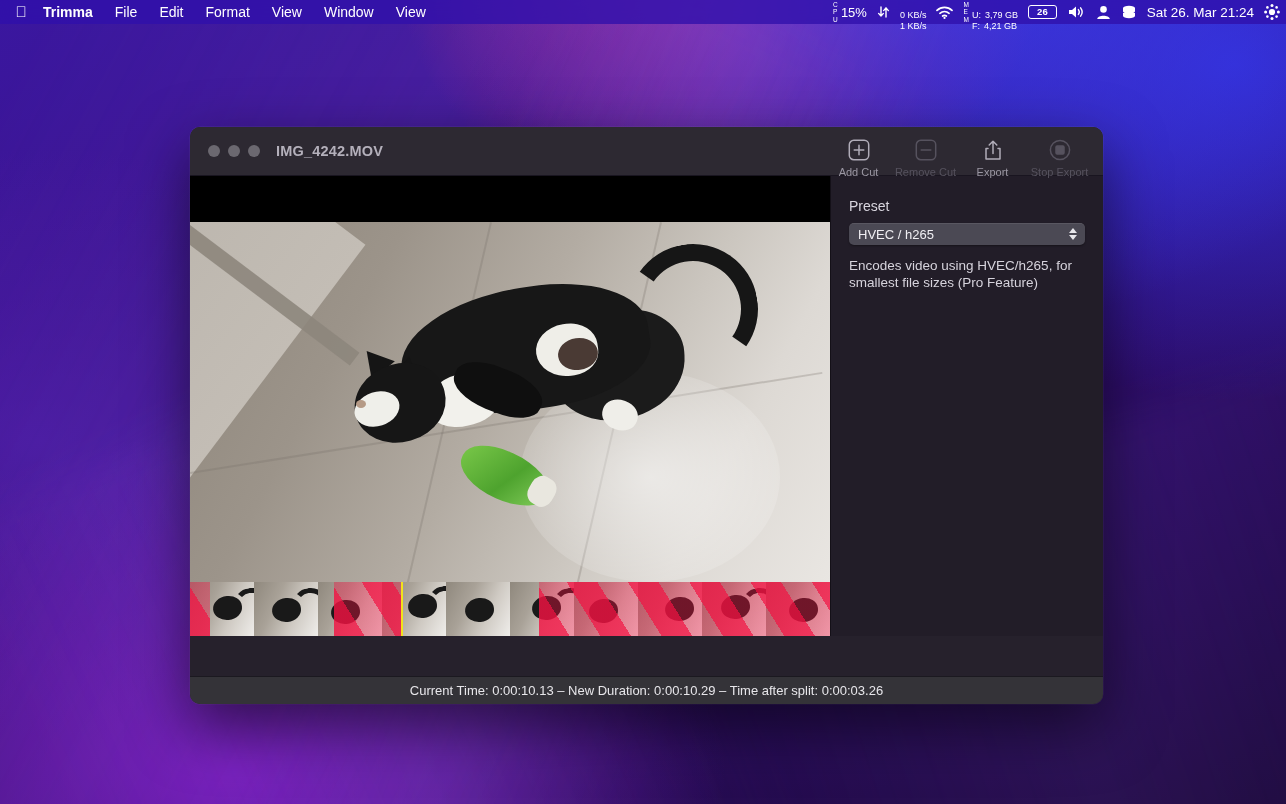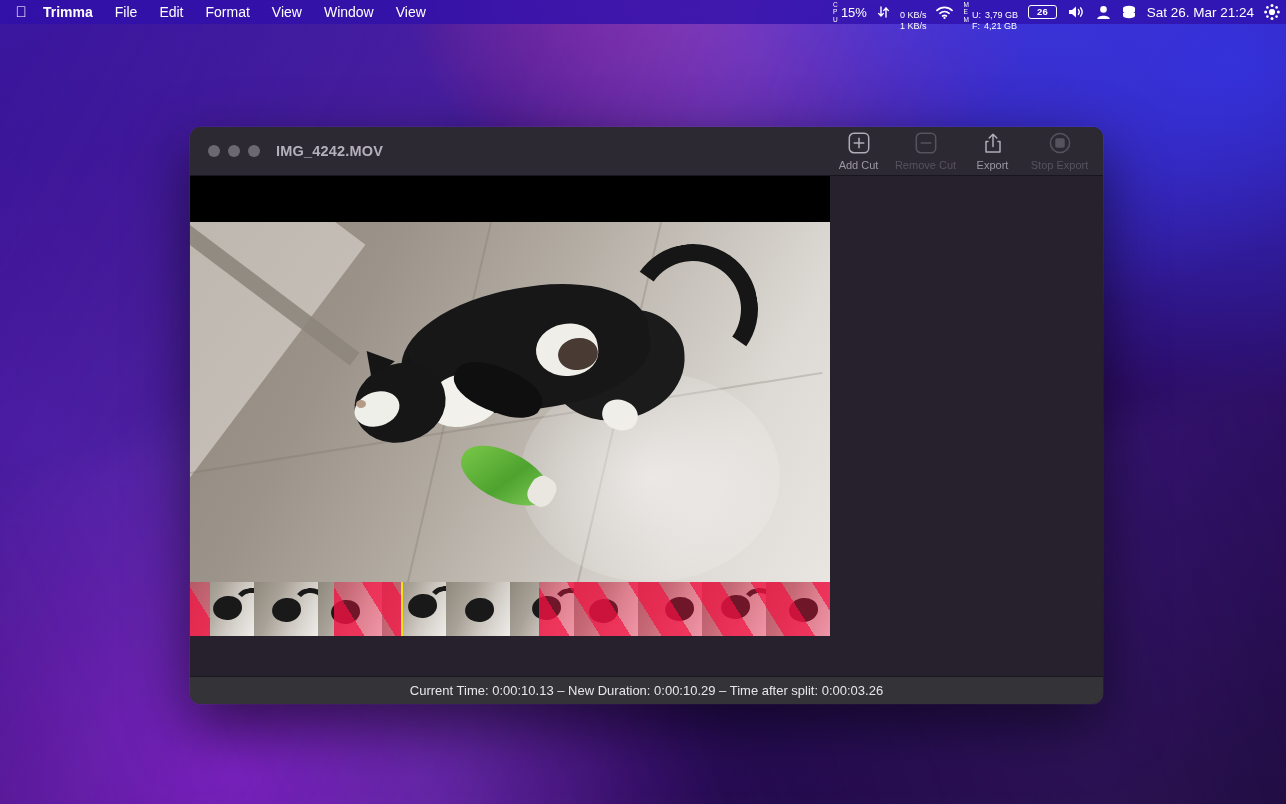--- a/index.html
+++ b/index.html
@@ -73,21 +73,21 @@
   #titlebar{
     height:48px;flex:0 0 48px;background:#2d2932;
     display:flex;align-items:center;position:relative;
     border-bottom:0.5px solid #191520;
   }
   .lights{display:flex;gap:8px;padding-left:18px;}
   .light{width:12px;height:12px;border-radius:50%;background:#6b6870;}
   #win-title{
     margin-left:16px;color:#b4b0bb;font-size:14.5px;font-weight:bold;letter-spacing:.2px;
   }
-  #toolbar{margin-left:auto;display:flex;align-items:flex-start;padding-right:10px;gap:0px;height:100%;padding-top:5px;}
+  #toolbar{margin-left:auto;display:flex;align-items:flex-end;padding-right:10px;gap:0px;height:100%;padding-top:5px;}
   .tool{
     width:67px;display:flex;flex-direction:column;align-items:center;gap:3px;cursor:default;
   }
   .tool .glyph{width:26px;height:26px;display:flex;align-items:center;justify-content:center;}
   .tool .tlabel{font-size:11px;color:#9b97a3;white-space:nowrap;}
   .tool.dim .tlabel{color:#56525e;}
   .tool.dim svg *{stroke:#56525e !important;}
   .tool svg *{stroke:#b0acb8;}
 
   
@@ -495,18 +495,29 @@
           </div>
 
         <div class="cutmask" style="left:0%;width:3.2%;"></div>
         <div class="cutmask" style="left:22.5%;width:10.5%;"></div>
         <div class="cutmask" style="left:54.5%;width:45.5%;"></div>
 
         <div id="playhead" style="left:32.9%;"></div>
       </div>
     </div>
 
+    <div id="sidebar">
+      <div class="field-label">Preset</div>
+      <div class="popup">
+        <span class="val">HVEC / h265</span>
+        <span class="chev">
+            <span class="up"></span>
+            <span class="dn"></span>
+          </span>
+      </div>
+      <div class="preset-desc">Encodes video using HVEC/h265, for smallest file sizes (Pro Feature)</div>
+    </div>
   </div>
 
   <div id="statusbar">
     <span>Current Time: 0:00:10.13 – New Duration: 0:00:10.29 – Time after split: 0:00:03.26</span>
   </div>
 </div>
 
 </body></html>

